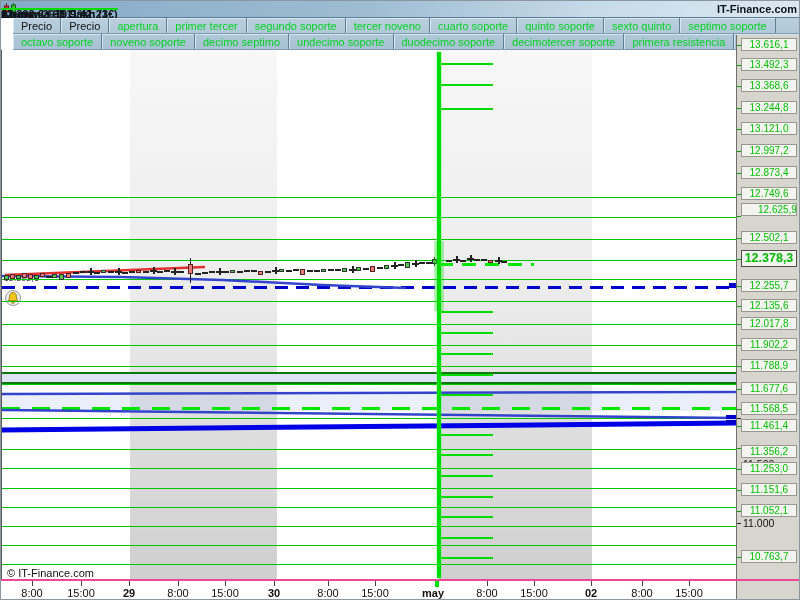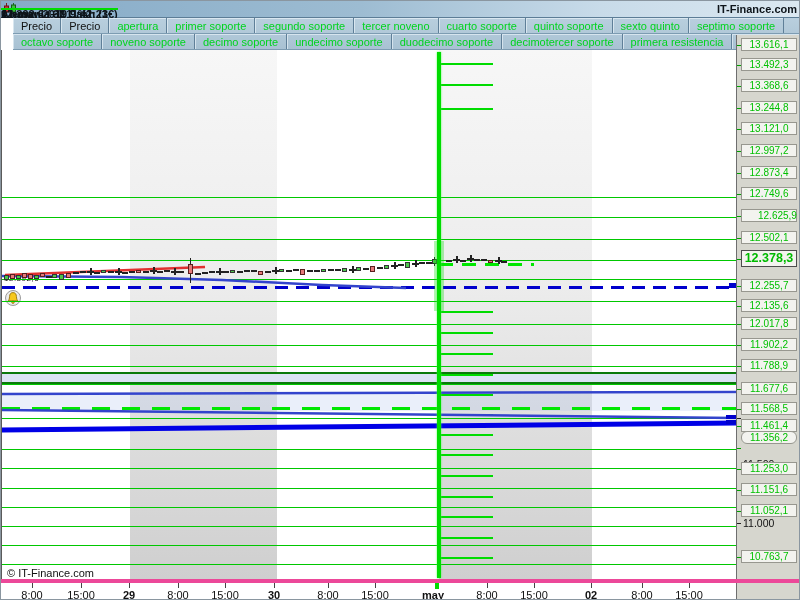--- a/index.html
+++ b/index.html
@@ -43,21 +43,21 @@
   #copyright{position:absolute;left:3px;top:517px;font-size:11px;color:#111;background:rgba(255,255,255,.7);padding:0 2px;}
   #bell{position:absolute;left:3px;top:240px;}
   
   #paxis{position:absolute;left:735px;top:34px;width:65px;height:544px;background:#d6d6ce;border-left:1px solid #6e6e6e;box-sizing:border-box;}
   .plabel{position:absolute;left:4px;width:56px;height:13px;background:#f3f3ef;border:1px solid #97978f;box-sizing:border-box;color:#00c000;font-size:10px;line-height:11px;text-align:center;}
   .plabel.cur{height:17px;font-size:12.5px;line-height:15px;font-weight:bold;border:1px solid #4c4c4c;color:#00bb00;}
   .ptick{position:absolute;left:0;width:4px;height:1px;background:#00a000;}
   .ptick.blk{background:#222;}
   .pblack{position:absolute;left:6px;font-size:10.5px;color:#111;}
   
-  #xaxis{position:absolute;left:0;top:578px;width:800px;height:22px;background:#fff;border-top:4px solid #ec4899;box-sizing:border-box;}
+  #xaxis{position:absolute;left:0;top:578px;width:800px;height:22px;background:#fff;border-top:2px solid #ec4899;box-sizing:border-box;}
   #xcorner{position:absolute;left:735px;top:0;width:65px;height:22px;background:#d6d6ce;border-left:1px solid #6e6e6e;box-sizing:border-box;}
   .xtick{position:absolute;top:0;width:1px;height:5px;background:#444;}
   .xlab{position:absolute;top:6px;font-size:11px;color:#111;transform:translateX(-50%);white-space:nowrap;}
   .xlab.b{font-weight:bold;}
   #xspike{position:absolute;top:0;width:4px;height:6px;background:#00dc00;}
 </style>
 </head>
 <body>
 
 <div id="app">
@@ -76,32 +76,32 @@
     <span class="seg">12.392,6 (+0,11%)</span>
     <span class="seg">01-may-2019 9:42:23</span>
     <span id="brand">IT-Finance.com</span>
   </div>
 
   <div id="tabs">
     <div class="tabrow" id="tabrow1">
         <div class="tabcell plain">Precio</div>
         <div class="tabcell plain">Precio</div>
         <div class="tabcell">apertura</div>
-        <div class="tabcell">primer soporte</div>
+        <div class="tabcell">primer tercer</div>
         <div class="tabcell">segundo soporte</div>
         <div class="tabcell">tercer noveno</div>
         <div class="tabcell">cuarto soporte</div>
         <div class="tabcell">quinto soporte</div>
         <div class="tabcell">sexto quinto</div>
         <div class="tabcell">septimo soporte</div>
       </div>
     <div class="tabrow" id="tabrow2">
         <div class="tabcell">octavo soporte</div>
         <div class="tabcell">noveno soporte</div>
-        <div class="tabcell">decimo soporte</div>
+        <div class="tabcell">decimo septimo</div>
         <div class="tabcell">undecimo soporte</div>
         <div class="tabcell">duodecimo soporte</div>
         <div class="tabcell">decimotercer soporte</div>
         <div class="tabcell">primera resistencia</div>
         <div class="tabcell">segunda resistencia</div>
       </div>
   </div>
 
   <div id="chart">
     <div id="overlay-note">12.392,6</div>
@@ -257,21 +257,21 @@
       <div class="plabel" style="top: 66px;">13.244,8</div>
       <div class="ptick" style="top: 94px;"></div>
       <div class="plabel" style="top: 87px;">13.121,0</div>
       <div class="ptick" style="top: 116px;"></div>
       <div class="plabel" style="top: 109px;">12.997,2</div>
       <div class="ptick" style="top: 138px;"></div>
       <div class="plabel" style="top: 131px;">12.873,4</div>
       <div class="ptick" style="top: 159px;"></div>
       <div class="plabel" style="top: 152px;">12.749,6</div>
       <div class="ptick" style="top: 181px;"></div>
-      <div class="plabel" style="top: 174px; padding-left: 16px;">12.625,9</div>
+      <div class="plabel" style="top: 168px; padding-left: 16px;">12.625,9</div>
       <div class="ptick" style="top: 203px;"></div>
       <div class="plabel" style="top: 196px;">12.502,1</div>
       <div class="ptick" style="top: 224px;"></div>
       <div class="plabel cur" style="top: 215px;">12.378,3</div>
       <div class="ptick" style="top: 251px;"></div>
       <div class="plabel" style="top: 244px;">12.255,7</div>
       <div class="ptick" style="top: 271px;"></div>
       <div class="plabel" style="top: 264px;">12.135,6</div>
       <div class="ptick" style="top: 289px;"></div>
       <div class="plabel" style="top: 282px;">12.017,8</div>
@@ -279,21 +279,21 @@
       <div class="plabel" style="top: 303px;">11.902,2</div>
       <div class="ptick" style="top: 331px;"></div>
       <div class="plabel" style="top: 324px;">11.788,9</div>
       <div class="ptick" style="top: 354px;"></div>
       <div class="plabel" style="top: 347px;">11.677,6</div>
       <div class="ptick" style="top: 374px;"></div>
       <div class="plabel" style="top: 367px;">11.568,5</div>
       <div class="ptick" style="top: 391px;"></div>
       <div class="plabel" style="top: 384px;">11.461,4</div>
       <div class="ptick" style="top: 413px;"></div>
-      <div class="plabel" style="top: 396px; border-radius: 6px;">11.356,2</div>
+      <div class="plabel" style="top: 410px;">11.356,2</div>
       <div class="ptick" style="top: 434px;"></div>
       <div class="plabel" style="top: 427px;">11.253,0</div>
       <div class="ptick" style="top: 455px;"></div>
       <div class="plabel" style="top: 448px;">11.151,6</div>
       <div class="ptick" style="top: 476px;"></div>
       <div class="plabel" style="top: 469px;">11.052,1</div>
       <div class="ptick" style="top: 522px;"></div>
       <div class="plabel" style="top: 515px;">10.763,7</div>
     </div>
 

